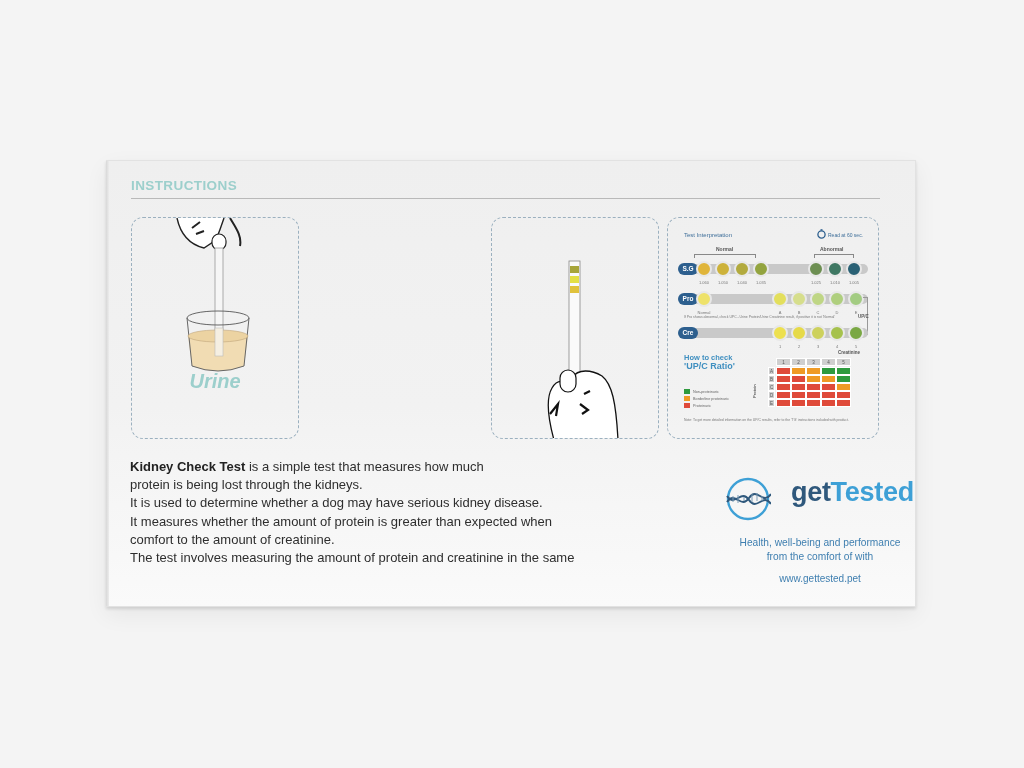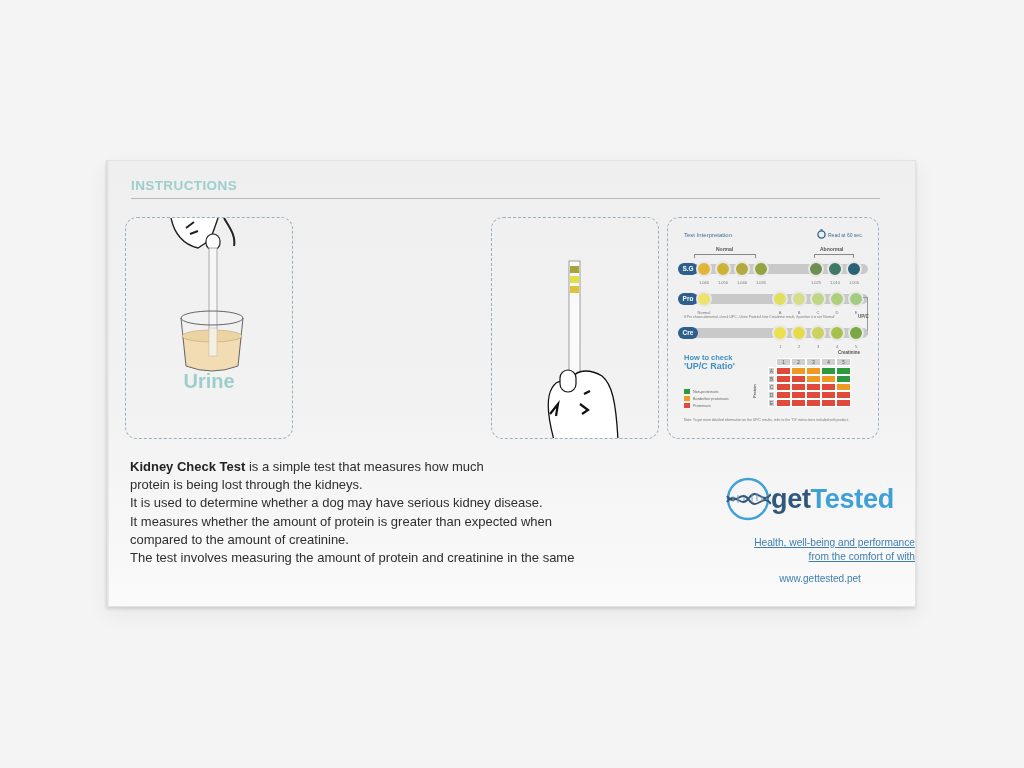--- a/index.html
+++ b/index.html
@@ -28,21 +28,21 @@
   }
   .heading-rule {
     position: absolute; left: 24px; top: 37px; width: 749px; height: 1px;
     background: #b9b9b9;
   }
   .panel {
     position: absolute; top: 56px; width: 168px; height: 222px;
     border: 1.2px dashed #9bb0bf; border-radius: 12px;
     overflow: hidden;
   }
-  .p1 { left: 18px; }
+  .p1 { left: 24px; font-style: italic; }
   .p2 { left: 206px; }
   .p3 { left: 384px; }
   .p4 { left: 560px; width: 212px; }
   .urine-label {
     position: absolute; left: 0; right: 0; top: 152px; text-align: center;
     font-size: 20px; font-weight: bold; color: #9ccfcc;
   }
   .clock-label {
     position: absolute; left: 42px; top: 116px; width: 80px; text-align: center;
     font-size: 14px; color: #444;
@@ -75,25 +75,25 @@
   .footnote { position: absolute; left: 16px; top: 200px; font-size: 3.4px; color: #777; white-space: nowrap; }
   
   .desc {
     position: absolute; left: 23px; top: 297px; width: 560px;
     font-size: 13px; line-height: 18.2px; color: #2e2e2e;
   }
   .desc p { white-space: nowrap; }
   .desc b { font-weight: bold; color: #222; }
   
   .brand { position: absolute; left: 618px; top: 315px; width: 190px; }
-  .logo-row { display: flex; align-items: center; gap: 0; margin-left: 0px; }
+  .logo-row { display: flex; gap: 20px; margin-left: 0px; }
   .logo-word { font-size: 27px; font-weight: bold; letter-spacing: -0.3px; line-height: 32px; }
   .logo-word .get { color: #2f587c; }
   .logo-word .tested { color: #3ea0d6; }
-  .tagline { margin-top: 14px; text-align: right; font-size: 10.2px; line-height: 13.5px; color: #3f7fb0; width: 190px; text-decoration: underline; }
+  .tagline { margin-top: 14px; text-align: center; font-size: 10.2px; line-height: 13.5px; color: #3f7fb0; width: 190px; }
   .url { margin-top: 10px; text-align: center; font-size: 10px; color: #3f7fb0; width: 190px; }
 </style>
 </head>
 <body>
 
 <div class="box">
   <div class="heading">INSTRUCTIONS</div>
   <div class="heading-rule"></div>
 
   <div class="panel p1">
@@ -251,21 +251,21 @@
       </div>
 
     <div class="footnote">Note: To get more detailed information on the UP/C results, refer to the 'TG' instructions included with product.</div>
   </div>
 
   <div class="desc" id="desc">
       <p><b>Kidney Check Test</b> is a simple test that measures how much</p>
       <p>protein is being lost through the kidneys.</p>
       <p>It is used to determine whether a dog may have serious kidney disease.</p>
       <p>It measures whether the amount of protein is greater than expected when</p>
-      <p>compared to the amount of creatinine.</p>
+      <p>comfort to the amount of creatinine.</p>
       <p>The test involves measuring the amount of protein and creatinine in the same</p>
     </div>
 
   <div class="brand">
     <div class="logo-row">
       <svg width="46" height="46" viewBox="0 0 46 46">
         <circle cx="23" cy="23" r="20" fill="none" stroke="#3ea0d6" stroke-width="2.4"></circle>
         <path d="M2 26 C10 14 16 34 24 22 C32 10 38 30 46 18" fill="none" stroke="#2f587c" stroke-width="2"></path>
         <path d="M2 20 C10 32 16 12 24 24 C32 36 38 16 46 28" fill="none" stroke="#2f587c" stroke-width="2"></path>
         <path d="M8 20 v6 M13 19 v8 M19 21 v4 M27 18 v8 M32 17 v8 M37 20 v5" stroke="#7a9bb5" stroke-width="1"></path>

